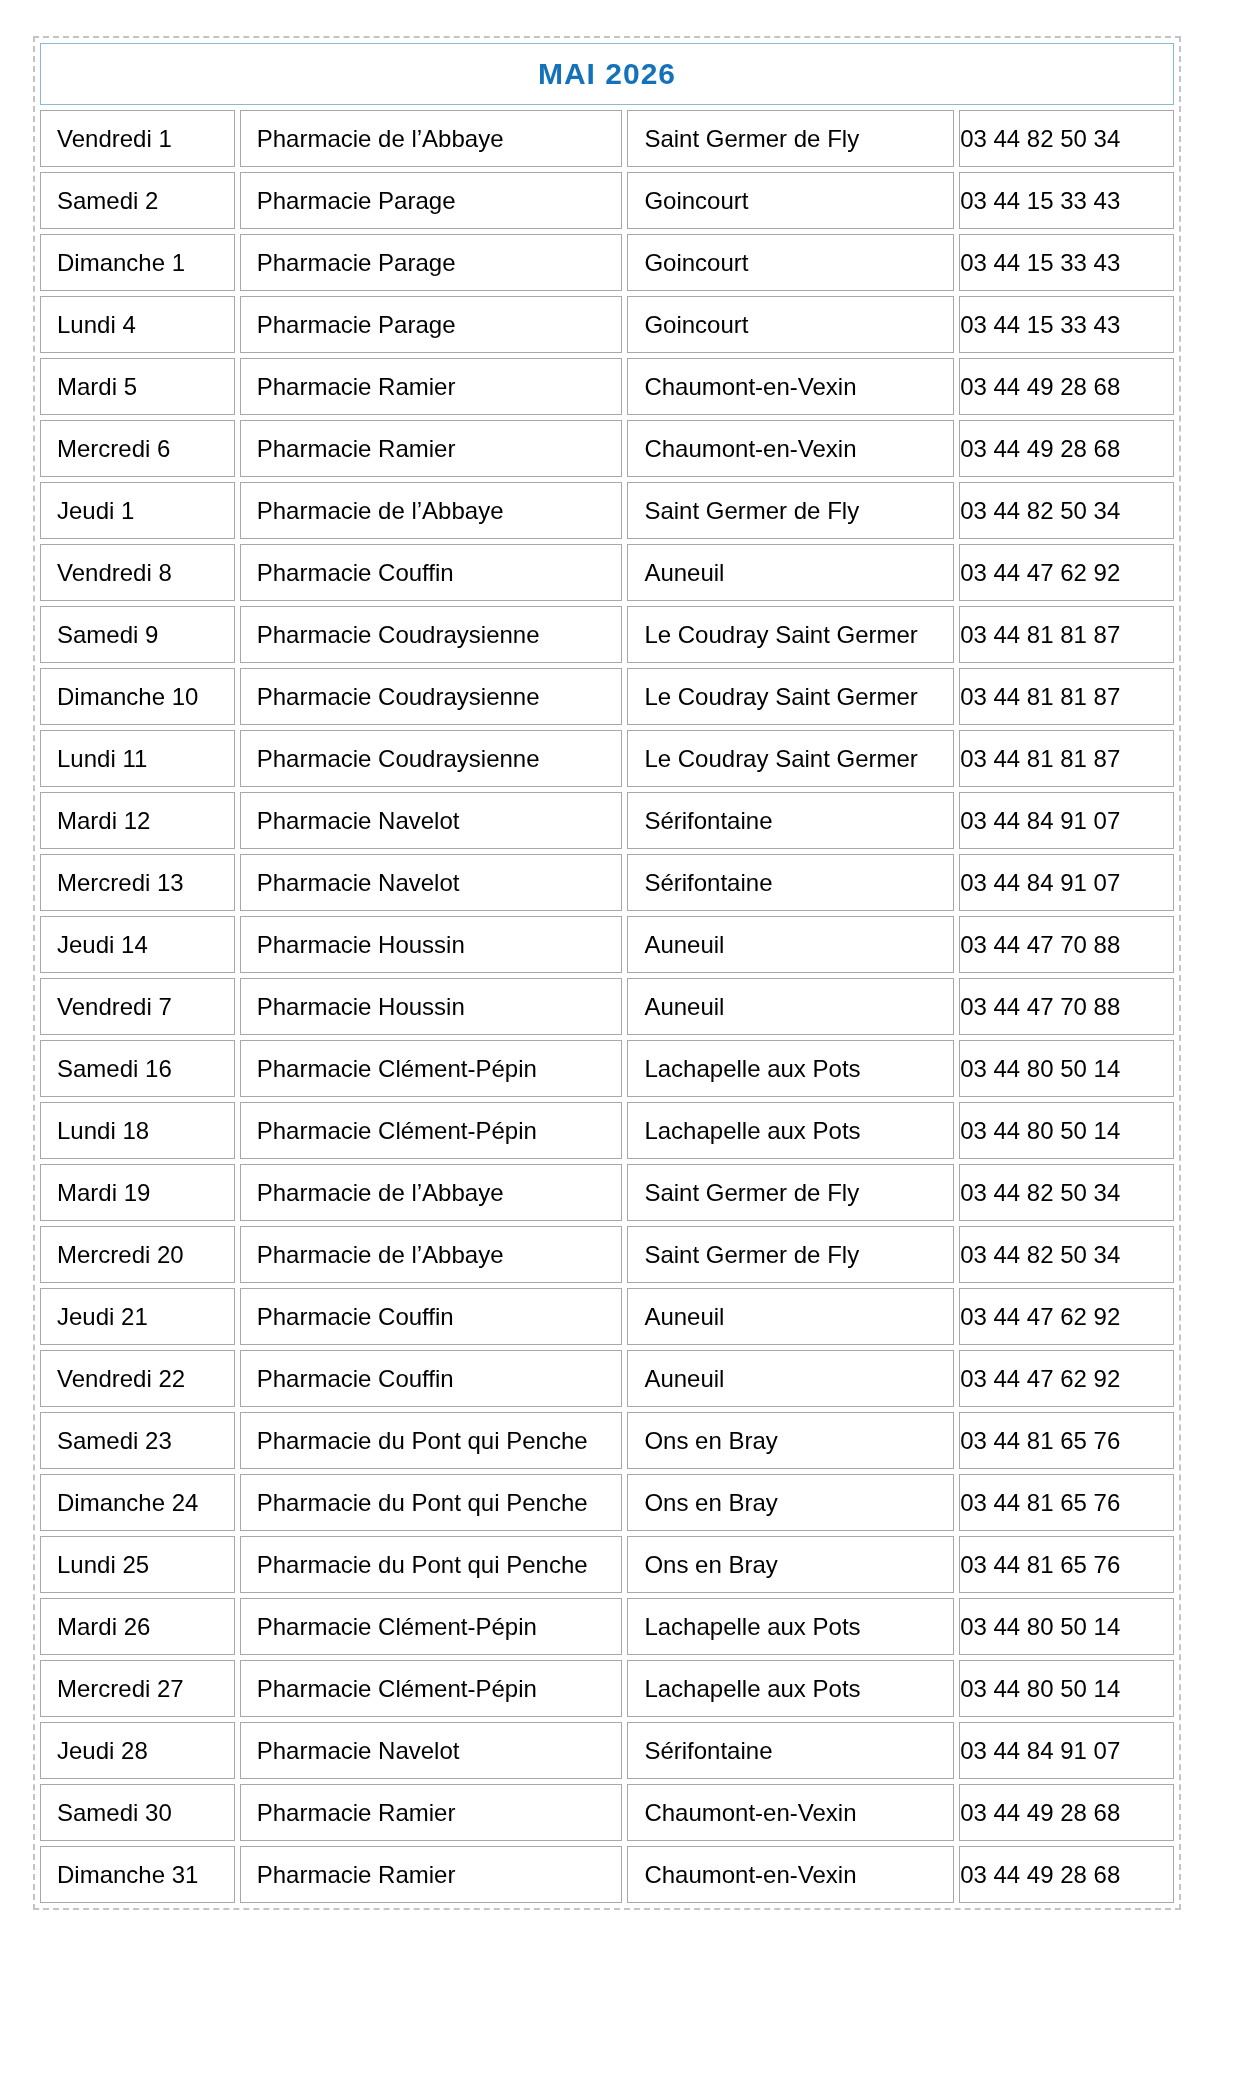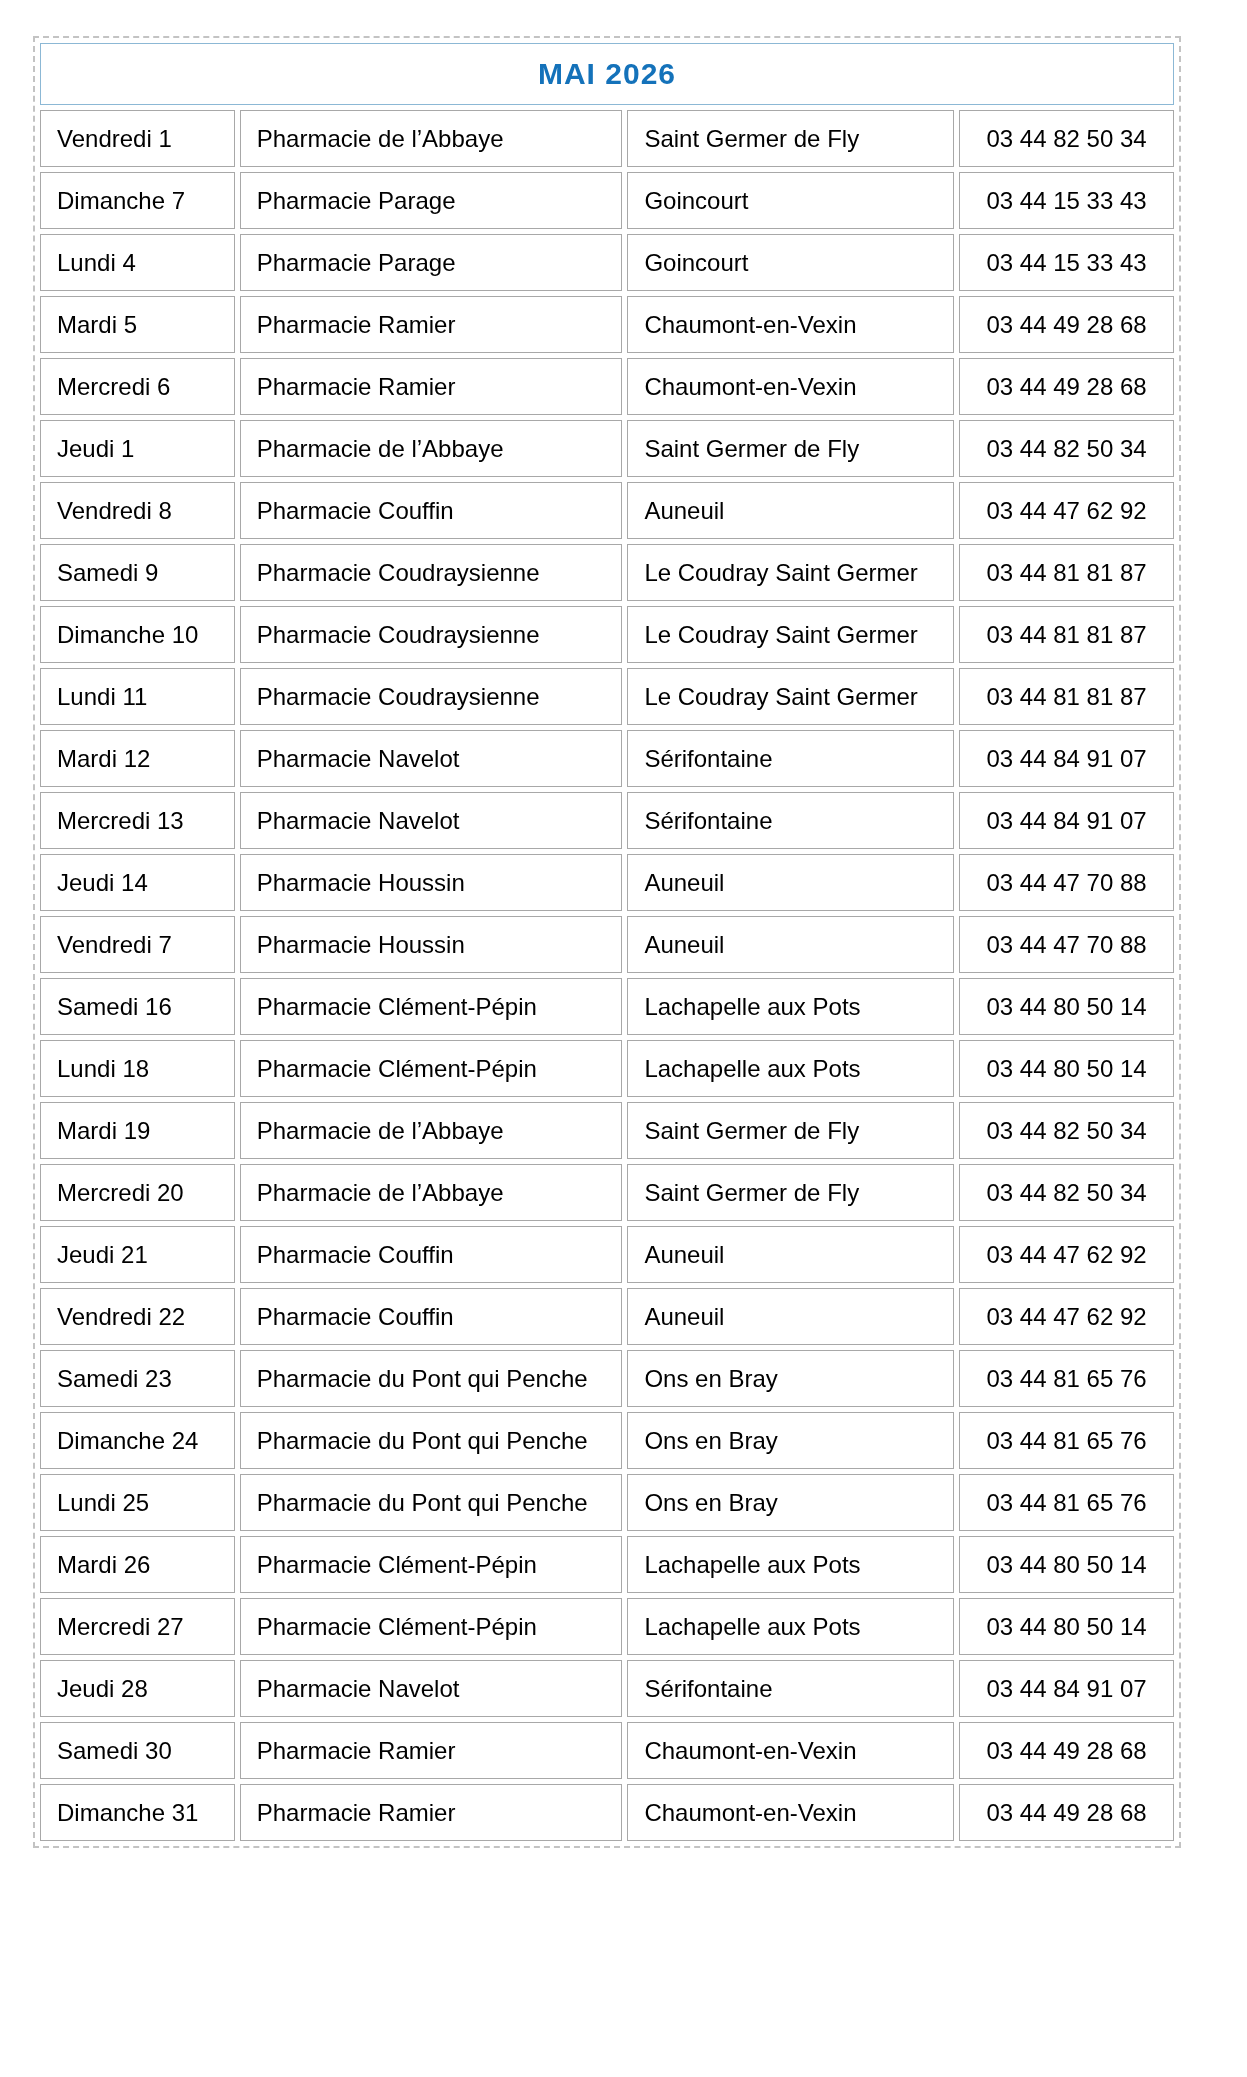--- a/index.html
+++ b/index.html
@@ -50,21 +50,20 @@
     border: 1px solid var(--cell-border, #a8a8a8);
     background: #ffffff;
     vertical-align: middle;
     font-size: 24px;
     font-weight: 400;
     padding: 0 0 0 16px;
     overflow: hidden;
     white-space: nowrap;
   }
   td.c-phone {
-    text-align: center;
     padding: 0;
   }
 </style>
 </head>
 <body>
 
 <div class="sheet">
   <div class="calendar">
     <div class="calendar-inner">
       <table class="roster">
@@ -80,21 +79,27 @@
           </tr>
         </thead>
         <tbody id="rows">
             <tr>
     <td class="c-day">Vendredi 1</td>
     <td class="c-pharmacy">Pharmacie de l’Abbaye</td>
     <td class="c-city">Saint Germer de Fly</td>
     <td class="c-phone">03 44 82 50 34</td>
   </tr>
             <tr>
-    <td class="c-day">Dimanche 7</td>
+    <td class="c-day">Samedi 2</td>
+    <td class="c-pharmacy">Pharmacie Parage</td>
+    <td class="c-city">Goincourt</td>
+    <td class="c-phone">03 44 15 33 43</td>
+  </tr>
+            <tr>
+    <td class="c-day">Dimanche 1</td>
     <td class="c-pharmacy">Pharmacie Parage</td>
     <td class="c-city">Goincourt</td>
     <td class="c-phone">03 44 15 33 43</td>
   </tr>
             <tr>
     <td class="c-day">Lundi 4</td>
     <td class="c-pharmacy">Pharmacie Parage</td>
     <td class="c-city">Goincourt</td>
     <td class="c-phone">03 44 15 33 43</td>
   </tr>

